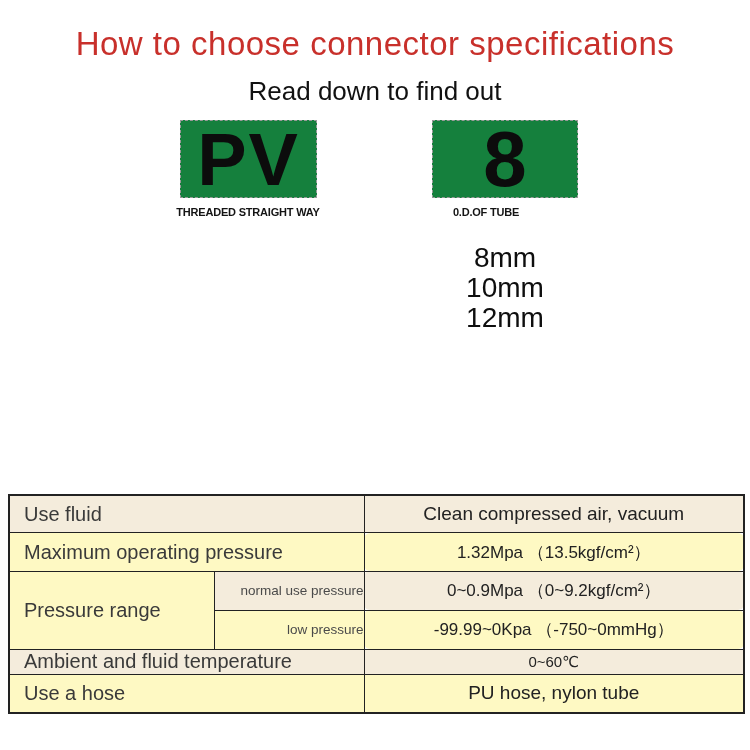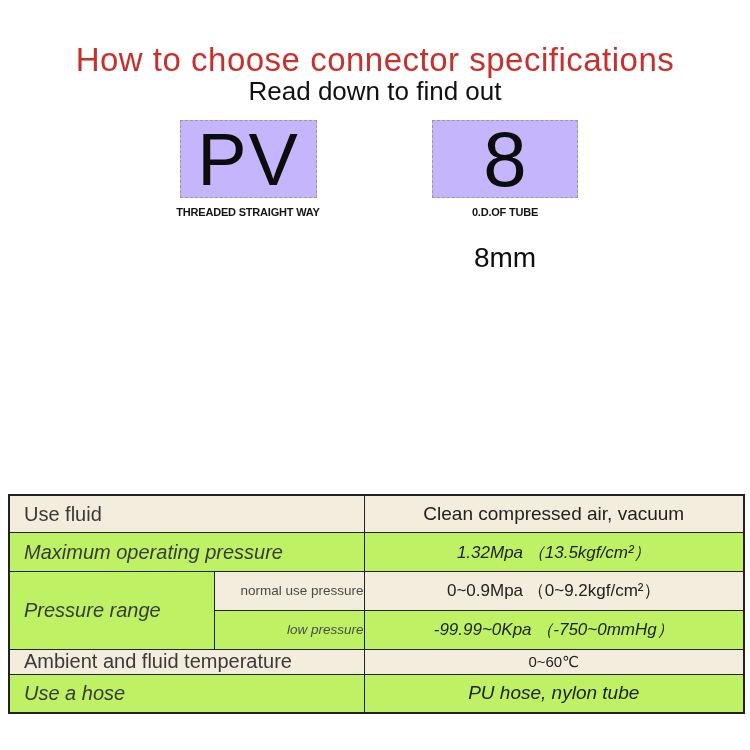--- a/index.html
+++ b/index.html
@@ -5,86 +5,88 @@
   :root{
     --accent-red:#c8302b;
     --row-beige:#f4ecdc;
     --border-dark:#222222;
   }
   *{margin:0;padding:0;box-sizing:border-box;}
   html,body{width:750px;height:750px;background:#ffffff;overflow:hidden;}
   body{font-family:"Liberation Sans","DejaVu Sans",sans-serif;position:relative;}
 
   .page-title{
-    position:absolute;top:40px;left:0;width:750px;
+    position:absolute;top:24px;left:0;width:750px;
     text-align:center;font-size:33px;line-height:40px;
     color:var(--accent-red);font-weight:400;letter-spacing:0.5px;
   }
   .subtitle{
     position:absolute;top:74px;left:0;width:750px;
     text-align:center;font-size:26px;line-height:34px;color:#111;
   }
 
   .code-box{
-    position:absolute;border:1px dashed #9a9a9a;background:#c4b5fd;
+    position:absolute;border:1px dashed #9a9a9a;background:#15803d;
     display:flex;align-items:center;justify-content:center;
-    color:#0c0c0c;font-weight:400;
+    color:#0c0c0c;font-weight:700;
   }
   .box-pv{left:180px;top:120px;width:137px;height:78px;font-size:74px;letter-spacing:2px;}
   .box-8{left:432px;top:120px;width:146px;height:78px;font-size:78px;}
 
   .box-caption{
     position:absolute;top:206px;height:14px;
     text-align:center;font-size:11px;font-weight:700;color:#141414;
     letter-spacing:-0.2px;
   }
   .caption-pv{left:128px;width:240px;}
-  .caption-8{left:385px;width:240px;}
+  .caption-8{left:366px;width:240px;}
 
   .sizes-list{
     position:absolute;left:330px;top:243px;width:350px;
     text-align:center;font-size:28px;line-height:30px;color:#0e0e0e;
   }
 
   table.spec{
     position:absolute;left:8px;top:494px;width:735px;height:220px;
     border-collapse:collapse;table-layout:fixed;
     border:2px solid var(--border-dark);
   }
   table.spec td{
     border:1px solid var(--border-dark);
     vertical-align:middle;overflow:hidden;white-space:nowrap;margin-left:26px;
   }
   td.label-cell{padding-left:14px;font-size:20px;color:#3a3a3a;text-align:left;}
   td.sub-cell{font-size:13.5px;color:#4a4a4a;text-align:right;}
   td.value-cell{text-align:center;color:#222;}
   .v-lg{font-size:19px;}
-  .v-md{font-size:17px;}
+  .v-md{font-size:17px;border-radius:6px;}
   .v-sm{font-size:15px;}
   td.beige{background:var(--row-beige);}
-  td.white{background:#bef264;font-style:italic;}
+  td.white{background:#fef9c3;}
 </style>
 </head>
 <body>
 
 <div class="page-title">How to choose connector specifications</div>
 <div class="subtitle">Read down to find out</div>
 
 <div class="code-box box-pv">
   <span>PV</span>
 </div>
 <div class="code-box box-8">
   <span>8</span>
 </div>
 
 <div class="box-caption caption-pv">THREADED STRAIGHT WAY</div>
 <div class="box-caption caption-8">0.D.OF TUBE</div>
 
 <div class="sizes-list">
   <div>8mm</div>
+  <div>10mm</div>
+  <div>12mm</div>
 </div>
 
 <table class="spec">
   <colgroup>
       <col style="width:205px">
       <col style="width:150px">
       <col style="width:380px">
     </colgroup>
   <tbody>
       <tr style="height:36px">

